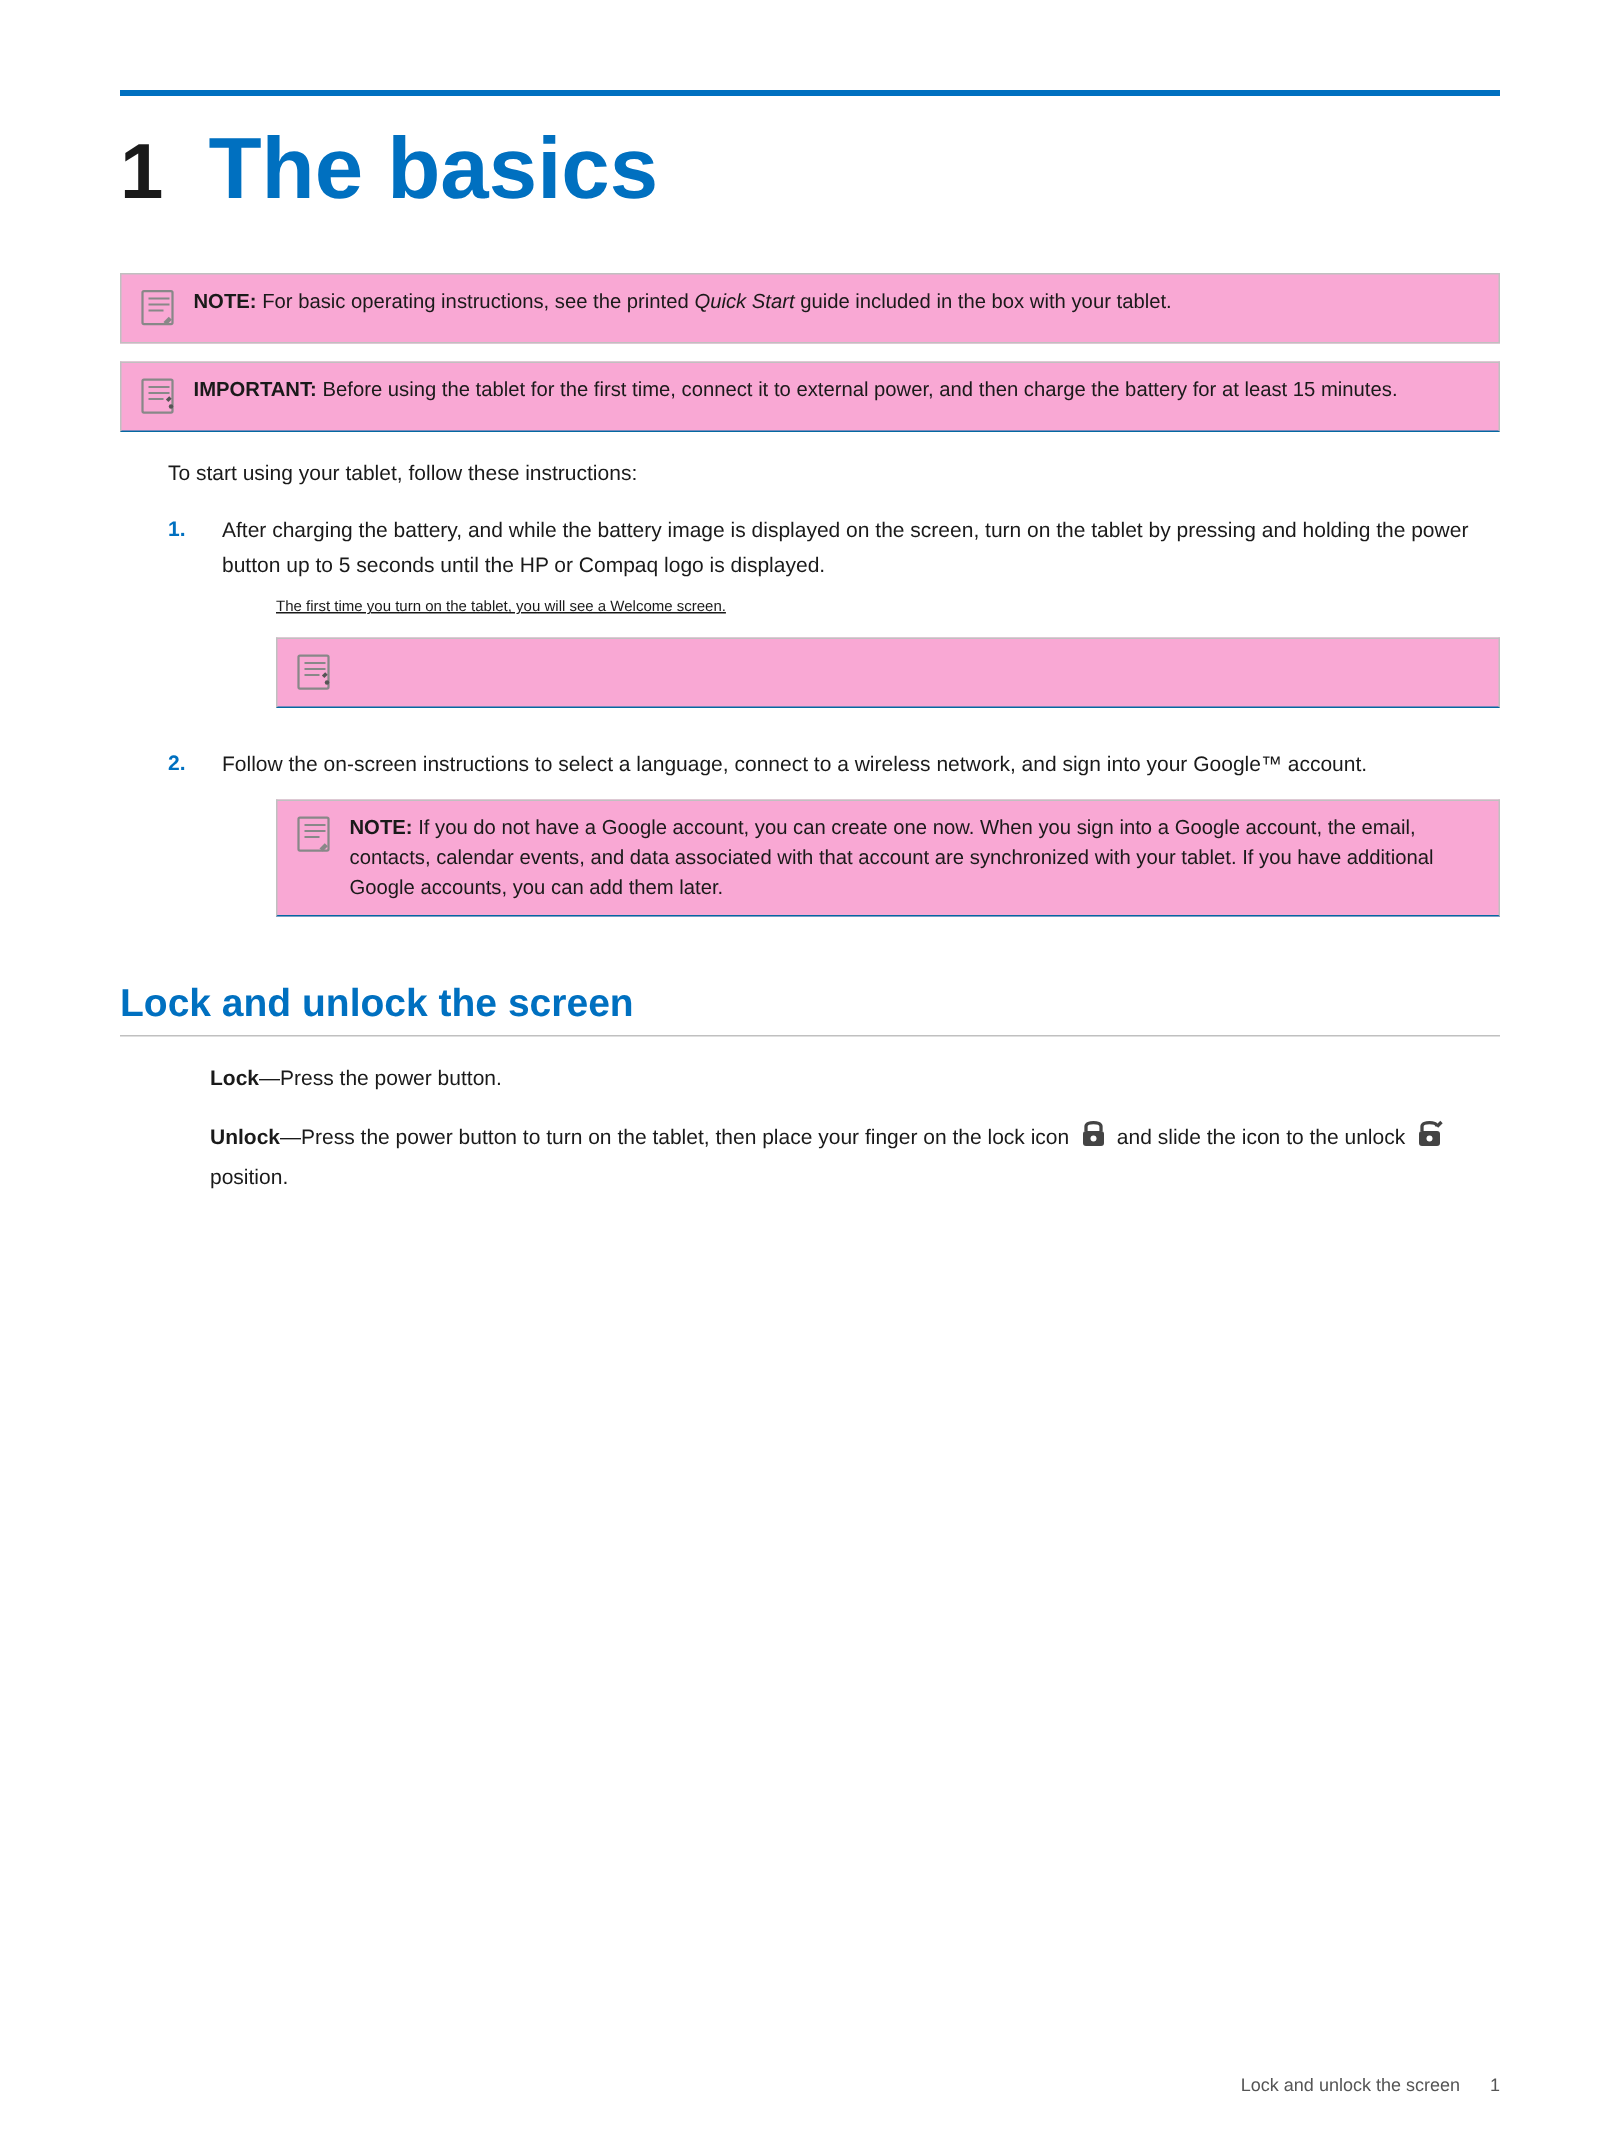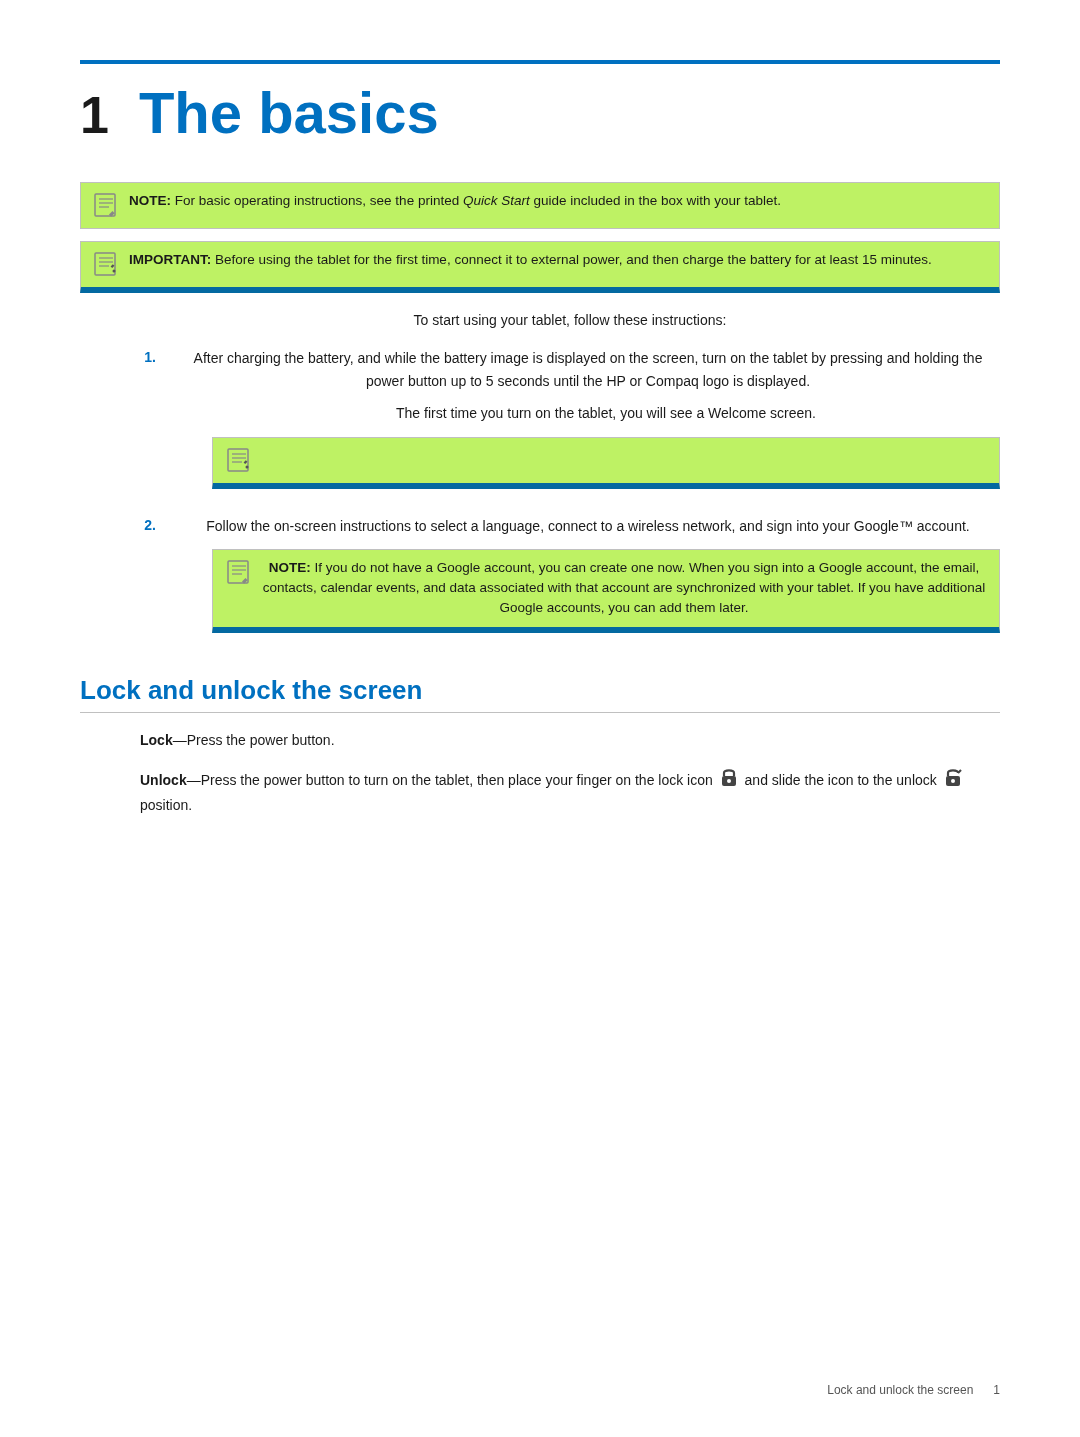--- a/index.html
+++ b/index.html
@@ -54,21 +54,21 @@
     }
 
     
     .callout-box {
       display: flex;
       align-items: flex-start;
       gap: 8px;
       margin: 12px 0;
       padding: 8px 12px;
       border: 1px solid #c0c0c0;
-      background: #bef264;
+      background: #f9a8d4;
     }
 
     .callout-icon {
       flex-shrink: 0;
       width: 28px;
       height: 28px;
       margin-top: 1px;
     }
 
     .callout-content {
@@ -85,22 +85,21 @@
       font-weight: bold;
       color: #1a1a1a;
     }
 
     .callout-content em {
       font-style: italic;
     }
 
     
     .content-section {
-      margin-left: 60px;
-      text-align: center;
+      margin-left: 32px;
     }
 
     .intro-text {
       font-size: 14px;
       line-height: 1.6;
       margin: 16px 0;
     }
 
     
     .steps-list {
@@ -129,23 +128,24 @@
       line-height: 1.6;
       flex: 1;
     }
 
     .step-extra {
       margin-top: 10px;
       margin-left: 36px;
     }
 
     .step-extra-text {
-      font-size: 14px;
+      font-size: 10px;
       line-height: 1.6;
       margin-bottom: 8px;
+      text-decoration: underline;
     }
 
     
     .section-heading {
       font-size: 26px;
       font-weight: bold;
       color: #0070c0;
       margin: 30px 0 16px 0;
       border-bottom: 1px solid #c0c0c0;
       padding-bottom: 6px;
@@ -185,21 +185,21 @@
     }
 
     
     .note-svg {
       width: 26px;
       height: 26px;
     }
 
     
     .callout-with-border {
-      border-bottom: 6px solid #0369a1;
+      border-bottom: 1px solid #0369a1;
     }
   </style>
 </head>
 <body>
 
 <div class="page-container">
 
   <div class="top-border"></div>
 
   <div class="chapter-heading">

